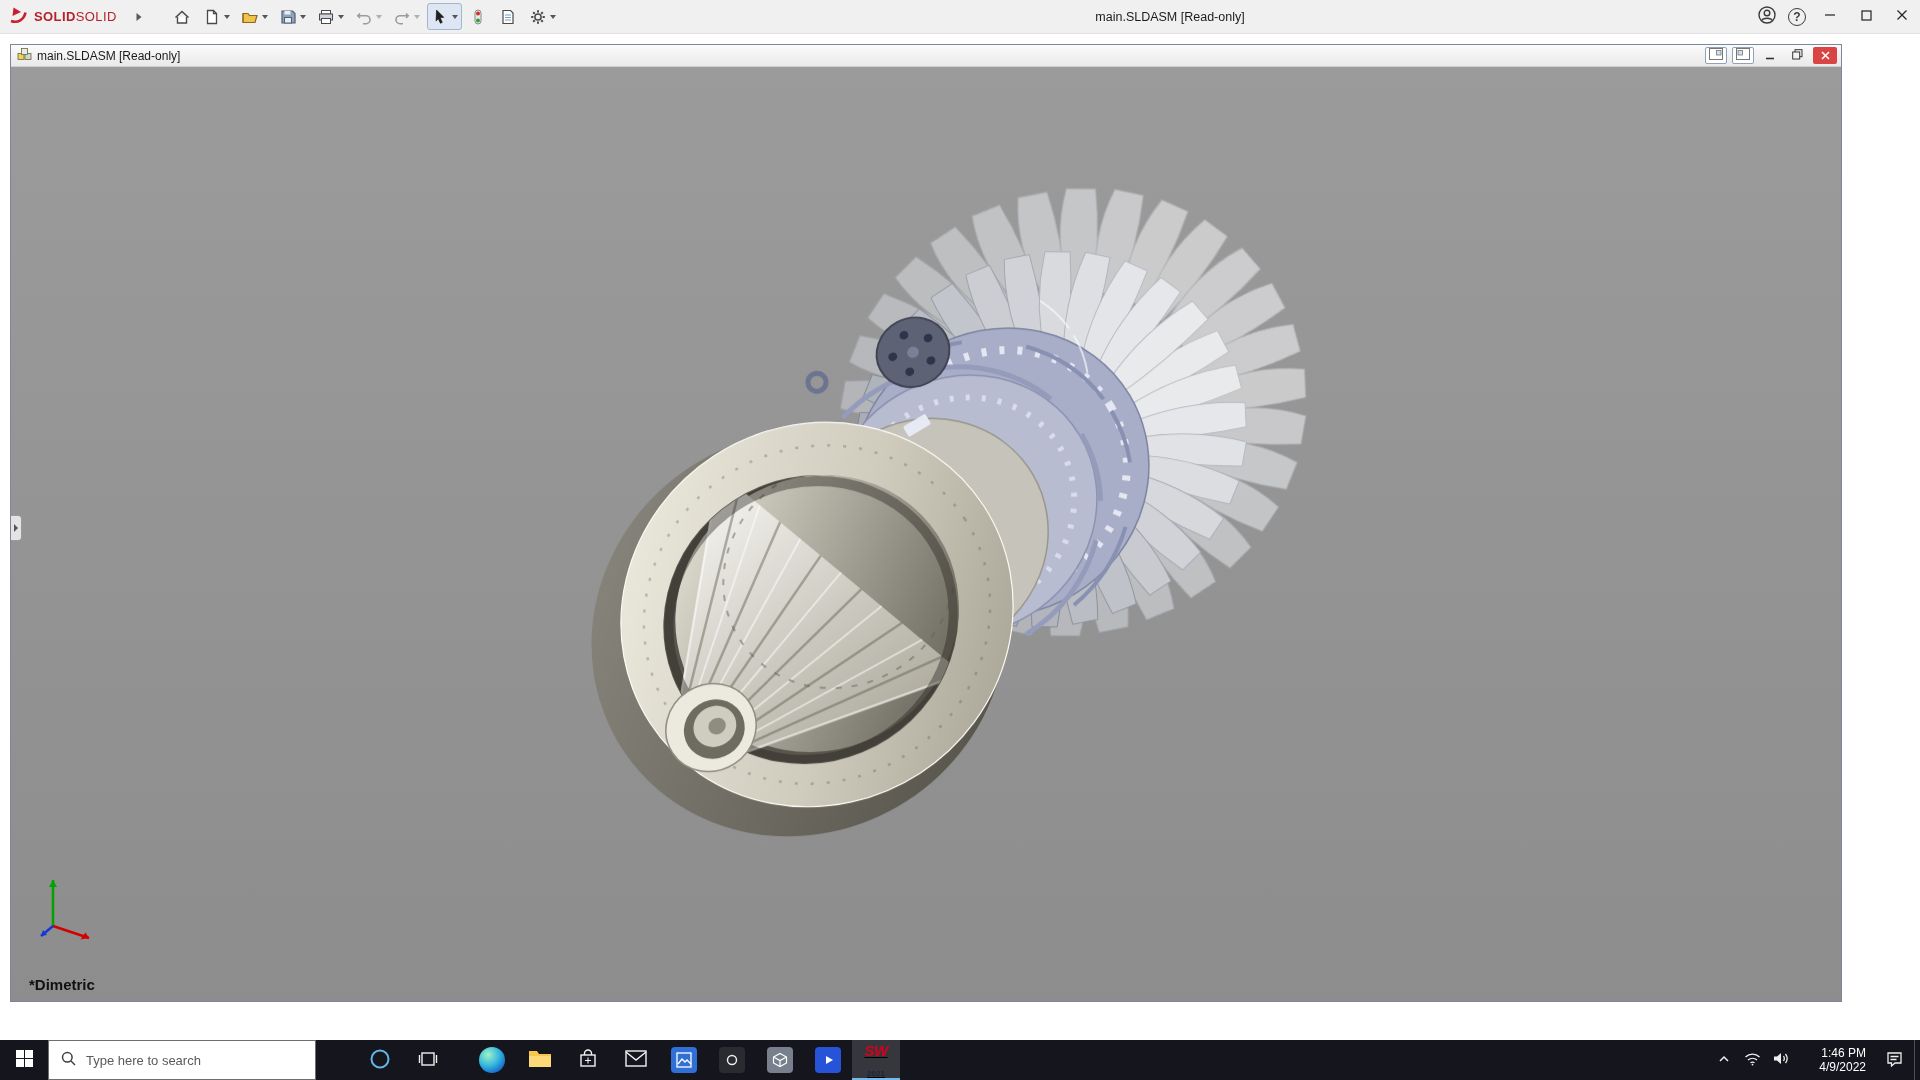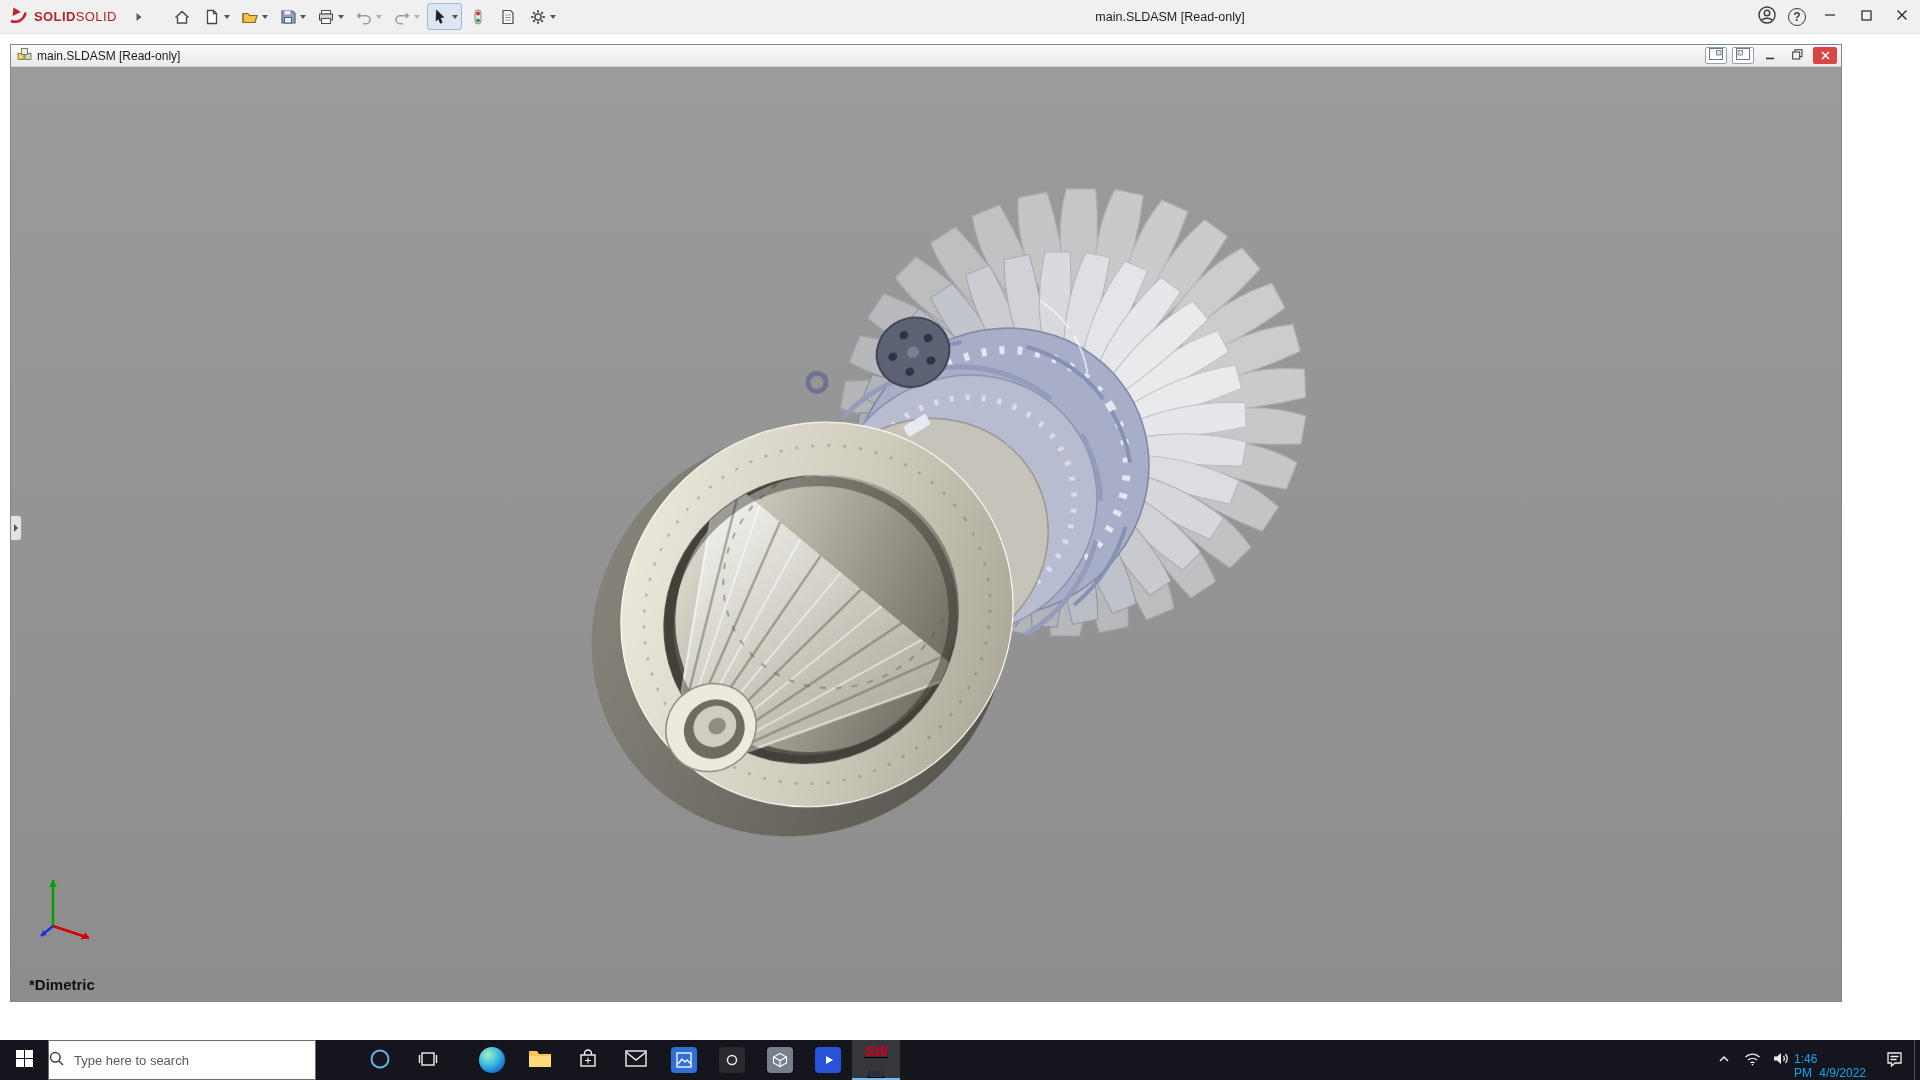--- a/index.html
+++ b/index.html
@@ -54,40 +54,40 @@
   .view-label{position:absolute;left:18px;bottom:8px;font-size:15px;font-weight:600;color:#111;}
 
   
   .taskbar{position:absolute;left:0;bottom:0;width:1920px;height:40px;background:#15151e;
            display:flex;align-items:stretch;color:#fff;}
   .tb-btn{width:48px;display:flex;align-items:center;justify-content:center;position:relative;text-decoration:underline;}
   .tb-btn.narrow{width:48px;}
   .tb-btn.active{background:rgba(255,255,255,.14);}
   .tb-btn.active::after{content:"";position:absolute;left:0;right:0;bottom:0;height:2px;background:#76b9ed;}
   .tb-search{width:268px;background:#fff;border:1px solid #6e6e6e;display:flex;align-items:center;
-             padding:0 0;gap:8px;}
+             padding:0 12px;gap:8px;}
   .tb-search input{flex:1;border:none;outline:none;font-size:13px;color:#444;background:transparent;
                    font-family:"Liberation Sans",sans-serif;}
   .tb-search input::placeholder{color:#5a5a5a;}
   .tb-gap{width:40px;}
   .tb-gap-s{width:16px;}
   .tile{width:26px;height:26px;border-radius:4px;display:flex;align-items:center;justify-content:center;}
   .edge-ball{width:26px;height:26px;border-radius:50%;
              background:radial-gradient(circle at 35% 30%,#9ff3c4,#35b6e0 45%,#1565c9 80%);}
   .tile.photos{background:#2f6fd6;}
   .tile.dark{background:#2a2a31;}
   .tile.steel{background:#77808c;}
   .tile.blue{background:#2653d8;}
   .sw-wrap{display:flex;flex-direction:column;align-items:center;line-height:1;}
   .sw-logo{color:#d6001c;font-weight:800;font-style:italic;font-size:15px;letter-spacing:-.5px;}
   .sw-badge{font-size:8px;color:#18273d;margin-top:12px;font-weight:700;}
   .tray{margin-left:auto;display:flex;align-items:stretch;}
   .tray-btn{width:28px;display:flex;align-items:center;justify-content:center;}
-  .tb-clock{width:80px;display:flex;align-items:flex-end;justify-content:center;
-            padding-right:8px;font-size:12px;line-height:14px;color:#0ea5e9;}
+  .tb-clock{width:80px;display:flex;flex-direction:column;align-items:flex-end;justify-content:center;
+            padding-right:8px;font-size:12px;line-height:14px;color:#ffffff;}
   .show-desktop{width:6px;border-left:1px solid rgba(255,255,255,.25);}
 </style>
 </head>
 <body>
 
 <div class="screen">
 
   <header class="titlebar">
     <div class="brand">
       <span>

